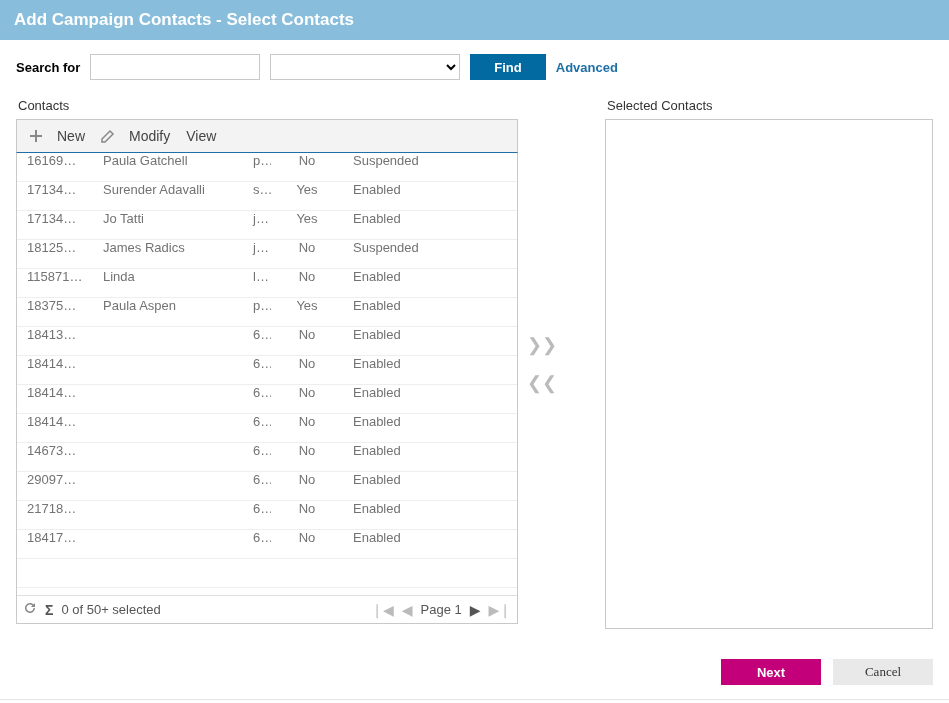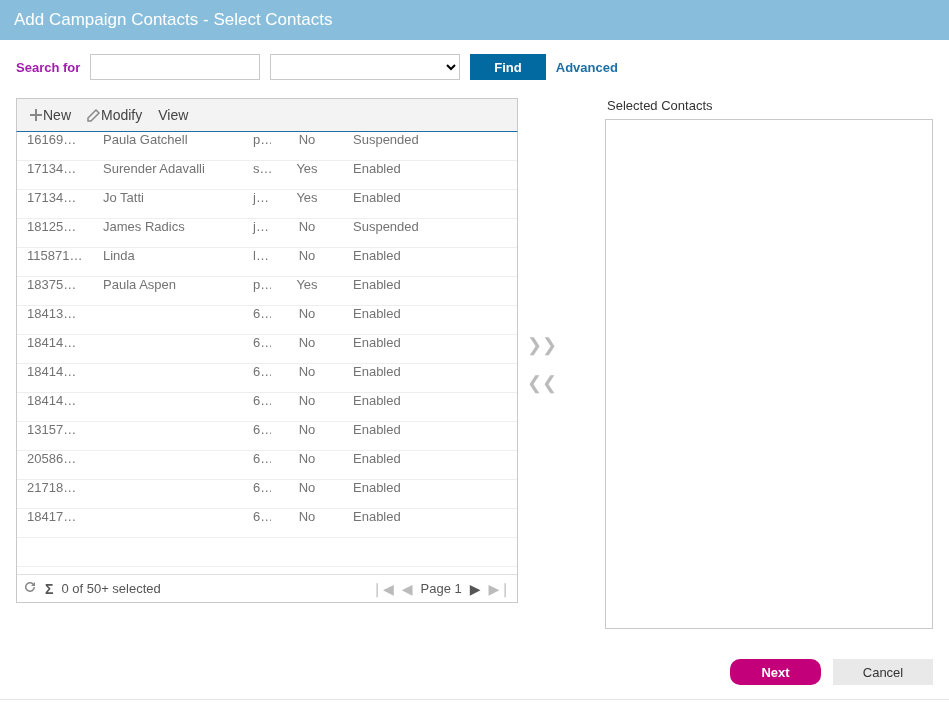--- a/index.html
+++ b/index.html
@@ -1,38 +1,38 @@
 <!DOCTYPE html>
 <html><head>
 <meta charset="utf-8">
 <style>
 * { box-sizing: border-box; margin: 0; padding: 0; }
 body { font-family: Arial, Helvetica, sans-serif; font-size: 13px; color: #333; background: #fff; width: 949px; }
 .dialog { width: 949px; border-bottom: 1px solid #e5e5e5; }
-.titlebar { background: #88bedc; color: #fff; padding: 10px 14px; font-size: 17px; font-weight: 400; }
+.titlebar { background: #88bedc; color: #fff; padding: 10px 14px; font-size: 17px; font-weight: 700; }
 .content { padding: 14px 16px 16px 16px; }
 
 .searchrow { display: flex; align-items: center; gap: 10px; margin-bottom: 18px; }
-.searchrow label { font-weight: 600; font-size: 13px; color: #a21caf; }
+.searchrow label { font-weight: 600; font-size: 13px; color: #000000; }
 .txt { height: 26px; border: 1px solid #c9c9c9; background: #fff; padding: 0 6px; font-size: 13px; }
 .txt.srch { width: 170px; }
 .sel { height: 26px; width: 190px; border: 1px solid #c9c9c9; background: #fff; font-size: 13px; }
 .btn { height: 26px; border: none; cursor: pointer; font-size: 13px; font-weight: 600; padding: 0 24px; }
 .btn-primary { background: #0369a1; color: #fff; }
 .link { color: #1e6fa6; font-weight: 600; font-size: 13px; text-decoration: none; cursor: pointer; text-align: right; }
 
 .body { display: flex; gap: 6px; }
 
 .panel-label { font-size: 13px; color: #333; margin: 0 0 6px 2px; }
 
 .left { width: 502px; }
 .right { width: 328px; margin-left: auto; }
 
 .toolbar { background: #f3f3f3; border: 1px solid #c9c9c9; border-bottom: none; display: flex; align-items: center; gap: 4px; padding: 5px 6px; }
-.tb-btn { display: inline-flex; align-items: center; gap: 0; color: #444; background: transparent; border: none; font-size: 14px; cursor: pointer; padding: 3px 6px; }
+.tb-btn { display: inline-flex; align-items: center; gap: 14px; color: #444; background: transparent; border: none; font-size: 14px; cursor: pointer; padding: 3px 6px; }
 .icon-plus, .icon-pencil { width: 14px; height: 14px; display: inline-block; }
 
 .gridwrap { border: 1px solid #c9c9c9; border-top: 1px solid #1e6fa6; height: 472px; display: flex; flex-direction: column; background: #fff; position:relative; }
 .ghead { display: flex; border-bottom: 1px solid #e0e0e0; font-weight: 600; color: #333; font-size: 13px; height: 34px; align-items: center; flex-shrink:0; }
 .gcol { padding: 0 10px; overflow: hidden; white-space: nowrap; text-overflow: ellipsis; }
 .c-id { width: 76px; }
 .c-name { width: 150px; }
 .c-de { width: 28px; }
 .c-camp { width: 72px; text-align: center; }
 .c-status { width: 110px; }
@@ -46,22 +46,22 @@
 .gfoot-right { display: flex; align-items: center; gap: 8px; }
 .pgicon { color: #bbb; cursor: pointer; font-size: 14px; }
 .pgicon.active { color: #555; }
 
 .movebtns { width: 36px; display: flex; flex-direction: column; align-items: center; justify-content: center; gap: 16px; color:#bbb; font-size:18px;}
 .movebtns span { cursor: pointer; }
 
 .selected-box { border: 1px solid #c9c9c9; height: 510px; width:100%; background: #fff; overflow-y: scroll; }
 
 .footer { display:flex; justify-content:flex-end; gap:12px; padding: 14px 16px; }
-.btn-next { background:#c3007a; color:#fff; width:91px;border-radius:10px; }
-.btn-cancel { background:#e9e9e9; color:#333; width:100px; font-weight:400; }
+.btn-next { background:#c3007a; color:#fff; width:100px; }
+.btn-cancel { background:#e9e9e9; color:#333; width:100px; font-weight:400;font-family:Liberation Serif, serif; }
 
 
 .gbody::-webkit-scrollbar, .selected-box::-webkit-scrollbar { width: 14px; }
 .gbody::-webkit-scrollbar-thumb, .selected-box::-webkit-scrollbar-thumb { background:#cfcfcf; }
 .gbody::-webkit-scrollbar-track, .selected-box::-webkit-scrollbar-track { background:#f3f3f3; }
 </style>
 </head>
 <body>
 
 <div class="dialog">
@@ -73,20 +73,21 @@
       <label>Search for</label>
       <input class="txt srch" type="text" value="" style="">
       <select class="sel"></select>
       <button class="btn btn-primary">Find</button>
       <a class="link">Advanced</a>
     </div>
 
     <div class="body">
 
       <div class="left">
+        <div class="panel-label">Contacts</div>
 
         <div class="toolbar">
           <button class="tb-btn">
             <span class="icon-plus">
               <svg viewBox="0 0 14 14" width="14" height="14">
                   <path d="M6 1h2v5h5v2H8v5H6V8H1V6h5z" fill="#888"></path>
                 </svg>
             </span>
             <span>New</span>
           </button>
@@ -169,28 +170,28 @@
                 <div class="gcol c-status">Enabled</div>
               </div>
               <div class="grow">
                 <div class="gcol c-id">184147646</div>
                 <div class="gcol c-name"></div>
                 <div class="gcol c-de">64</div>
                 <div class="gcol c-camp">No</div>
                 <div class="gcol c-status">Enabled</div>
               </div>
               <div class="grow">
-                <div class="gcol c-id">131577100</div>
-                <div class="gcol c-name"></div>
-                <div class="gcol c-de">64</div>
-                <div class="gcol c-camp">No</div>
-                <div class="gcol c-status">Enabled</div>
-              </div>
-              <div class="grow">
-                <div class="gcol c-id">205863778</div>
+                <div class="gcol c-id">146731840</div>
+                <div class="gcol c-name"></div>
+                <div class="gcol c-de">64</div>
+                <div class="gcol c-camp">No</div>
+                <div class="gcol c-status">Enabled</div>
+              </div>
+              <div class="grow">
+                <div class="gcol c-id">290974517</div>
                 <div class="gcol c-name"></div>
                 <div class="gcol c-de">64</div>
                 <div class="gcol c-camp">No</div>
                 <div class="gcol c-status">Enabled</div>
               </div>
               <div class="grow">
                 <div class="gcol c-id">217189287</div>
                 <div class="gcol c-name"></div>
                 <div class="gcol c-de">64</div>
                 <div class="gcol c-camp">No</div>

